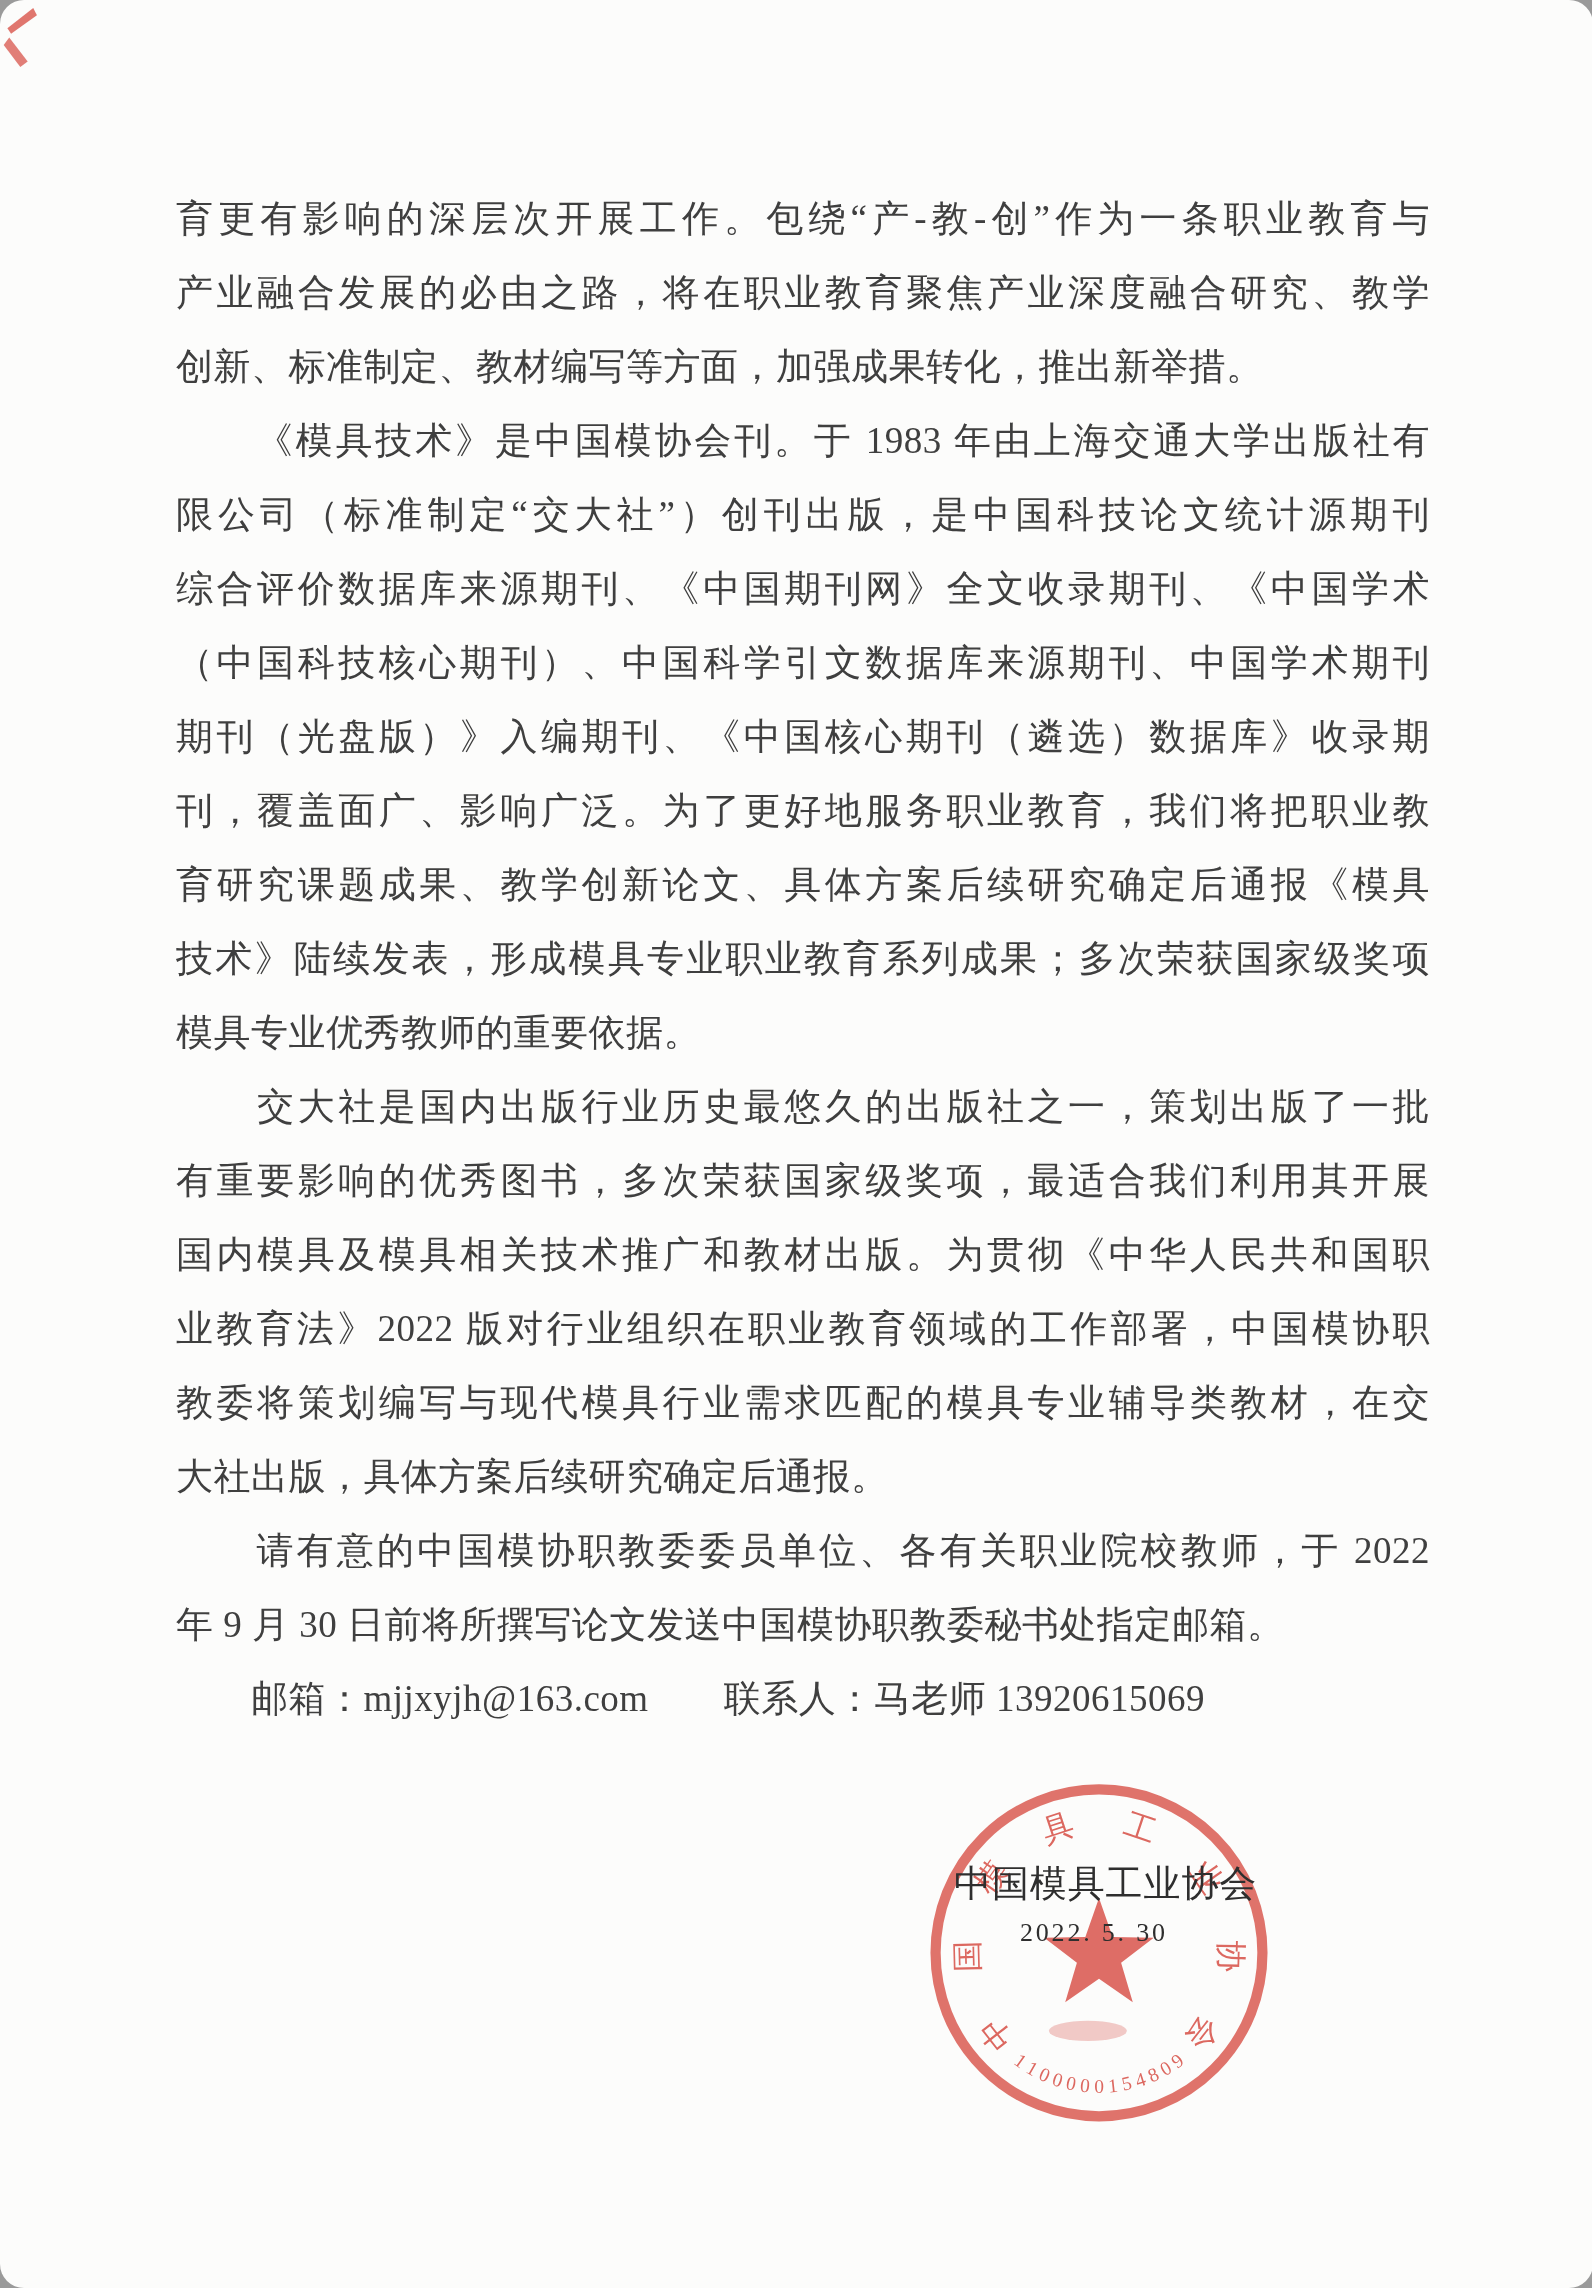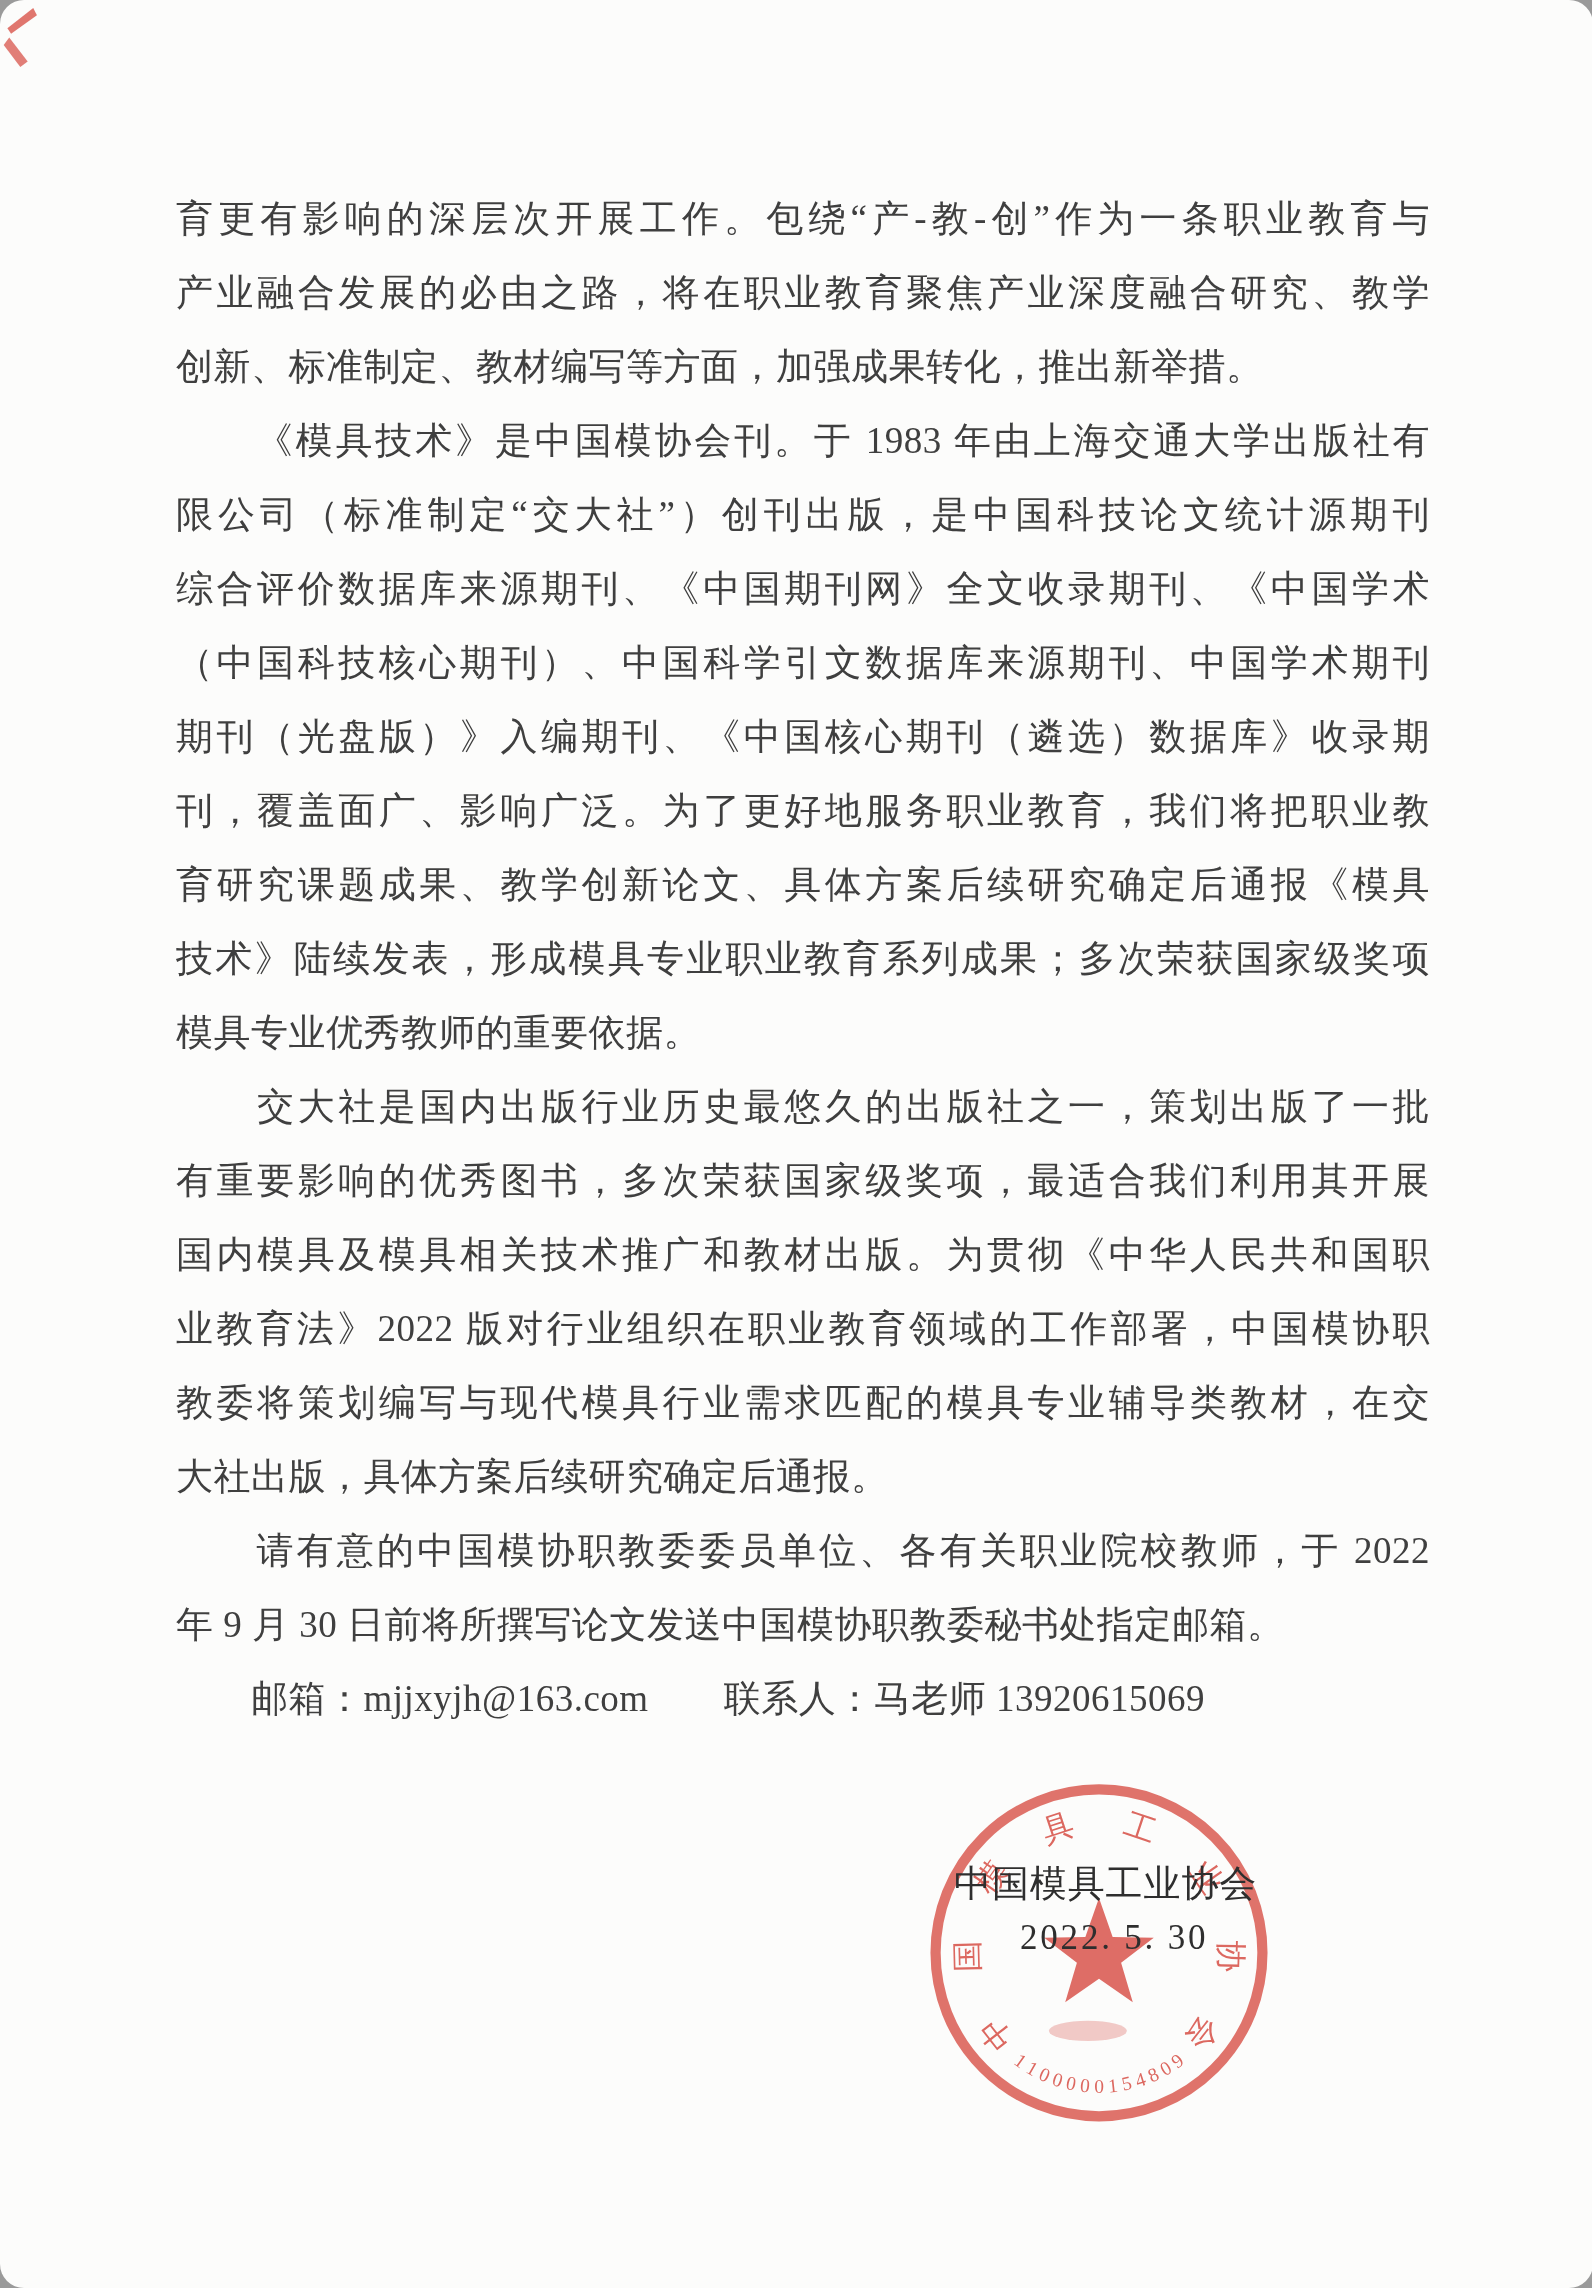--- a/index.html
+++ b/index.html
@@ -27,21 +27,21 @@
     letter-spacing:0.5px;
   }
   .jl{ text-align-last:justify; }
   .sig{
     position:absolute;
     color:#2e2e2e;
     z-index:3;
     white-space:nowrap;
   }
   #sig-org{ left:954px; top:1859px; font-size:37px; letter-spacing:0.9px; }
-  #sig-date{ left:1020px; top:1918px; font-size:35px; letter-spacing:2.8px; }
+  #sig-date{ left:1020px; top:1918px; font-size:26px; letter-spacing:2.8px; }
   .seal{
     position:absolute; left:904px; top:1756px; width:390px; height:390px; z-index:2;
   }
   .seal svg{ width:100%; height:100%; }
   .seal text{
     fill:var(--seal-color);
     opacity:.88;
     text-anchor:middle;
     dominant-baseline:middle;
     font-family:"Liberation Serif","DejaVu Serif",serif;

